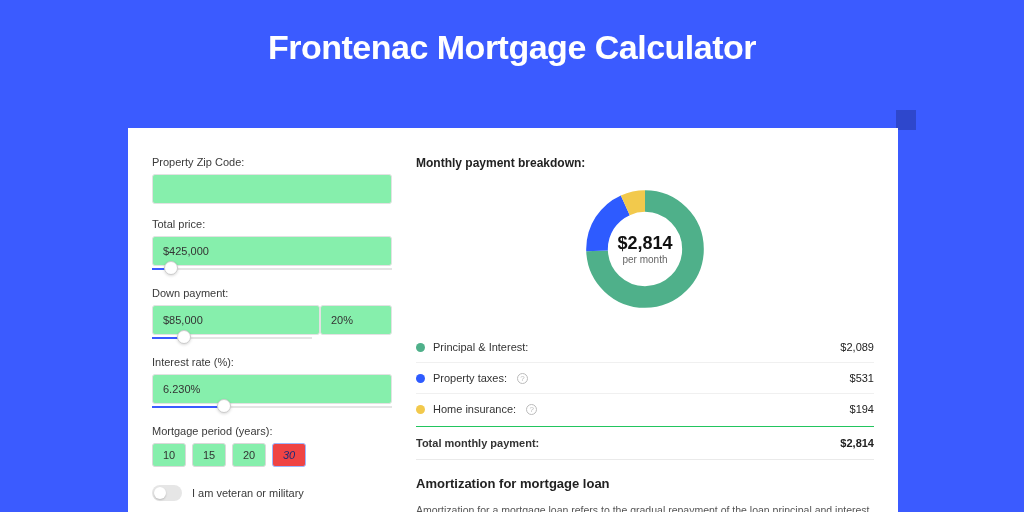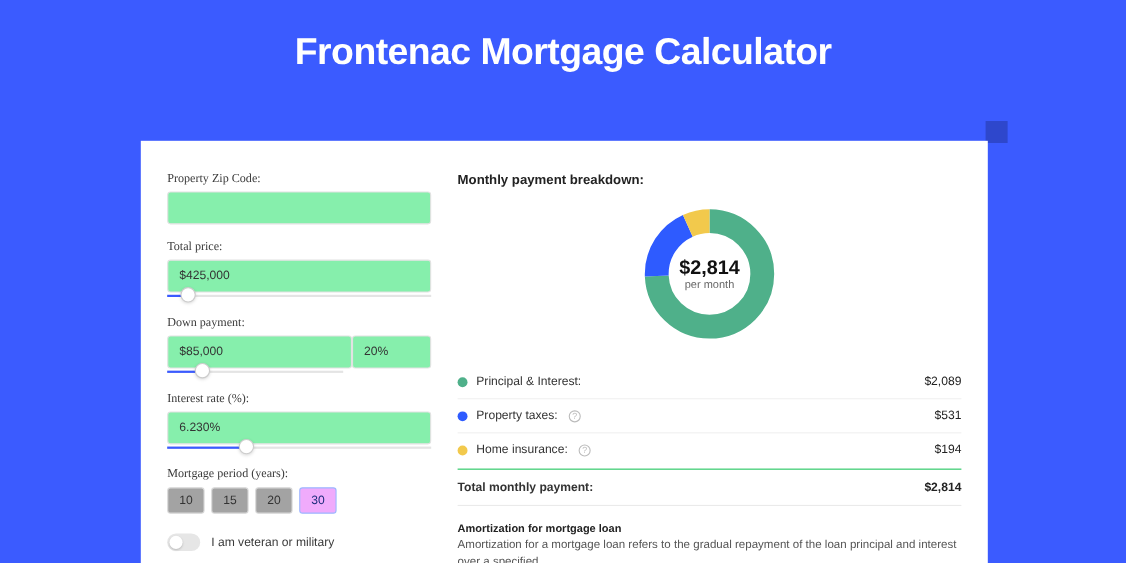--- a/index.html
+++ b/index.html
@@ -37,21 +37,20 @@
     display: flex;
     padding: 28px 24px 0 24px;
     gap: 24px;
   }
   .left-col { width: 240px; flex: 0 0 240px; }
   .right-col { flex: 1; }
   .field-label {
     font-size: 11px;
     color: #3a3a3a;
     margin-bottom: 6px;
-    font-family: Liberation Serif, serif;
   }
   .text-input {
     width: 100%;
     border: 1px solid #e2e2e2;
     border-radius: 3px;
     height: 30px;
     padding: 0 10px;
     font-size: 11px;
     color: #333;
     background: #86efac;
@@ -71,29 +70,29 @@
     width: 14px; height: 14px; border-radius: 50%;
     background: #fff; border: 1px solid #ccc;
     box-shadow: 0 1px 3px rgba(0,0,0,0.15);
   }
   .dp-row { display: flex; gap: 0; }
   .dp-row .dp-amount { flex: 1; }
   .dp-row .dp-pct { width: 72px; border-radius: 13px; }
   .seg-group { display: flex; gap: 6px; }
   .seg-btn {
     border: 1px solid #d9d9d9;
-    background: #a3a3a3;
+    background: #86efac;
     border-radius: 3px;
     width: 34px; height: 24px;
     font-size: 11px;
     color: #333;
     display: flex; align-items: center; justify-content: center;
     cursor: pointer;
   }
-  .seg-btn.active { background: #f0abfc; border-color: #9cb7ff; color: #1a2b7a; }
+  .seg-btn.active { background: #ef4444; border-color: #9cb7ff; color: #1a2b7a; font-style: italic; }
   .toggle-row { display: flex; align-items: center; gap: 10px; margin-top: 18px; }
   .toggle {
     width: 30px; height: 16px; border-radius: 9px;
     background: #e6e6e6; position: relative;
   }
   .toggle-knob {
     width: 12px; height: 12px; border-radius: 50%; background: #fff;
     position: absolute; top: 2px; left: 2px;
     box-shadow: 0 1px 2px rgba(0,0,0,0.2);
   }
@@ -128,21 +127,21 @@
     margin-top: 2px; border-bottom: 1px solid #eaeaea; padding-bottom: 10px;
   }
   .info-icon {
     width: 11px; height: 11px; border-radius: 50%;
     border: 1px solid #bbb; color: #bbb;
     font-size: 8px; display: inline-flex;
     align-items: center; justify-content: center;
     margin-left: 2px;
   }
   .amort-block { margin-top: 16px; }
-  .amort-title { font-size: 10px; font-weight: 700; color: #222; margin-bottom: 1px; }
+  .amort-title { font-size: 13px; font-weight: 700; color: #222; margin-bottom: 12px; }
   .amort-text { font-size: 10.5px; color: #555; line-height: 1.5; }
 </style>
 </head>
 <body>
 
 <h1 class="page-title">Frontenac Mortgage Calculator</h1>
 <div class="right-bar"></div>
 
 <div class="card">
   <div class="left-col">

